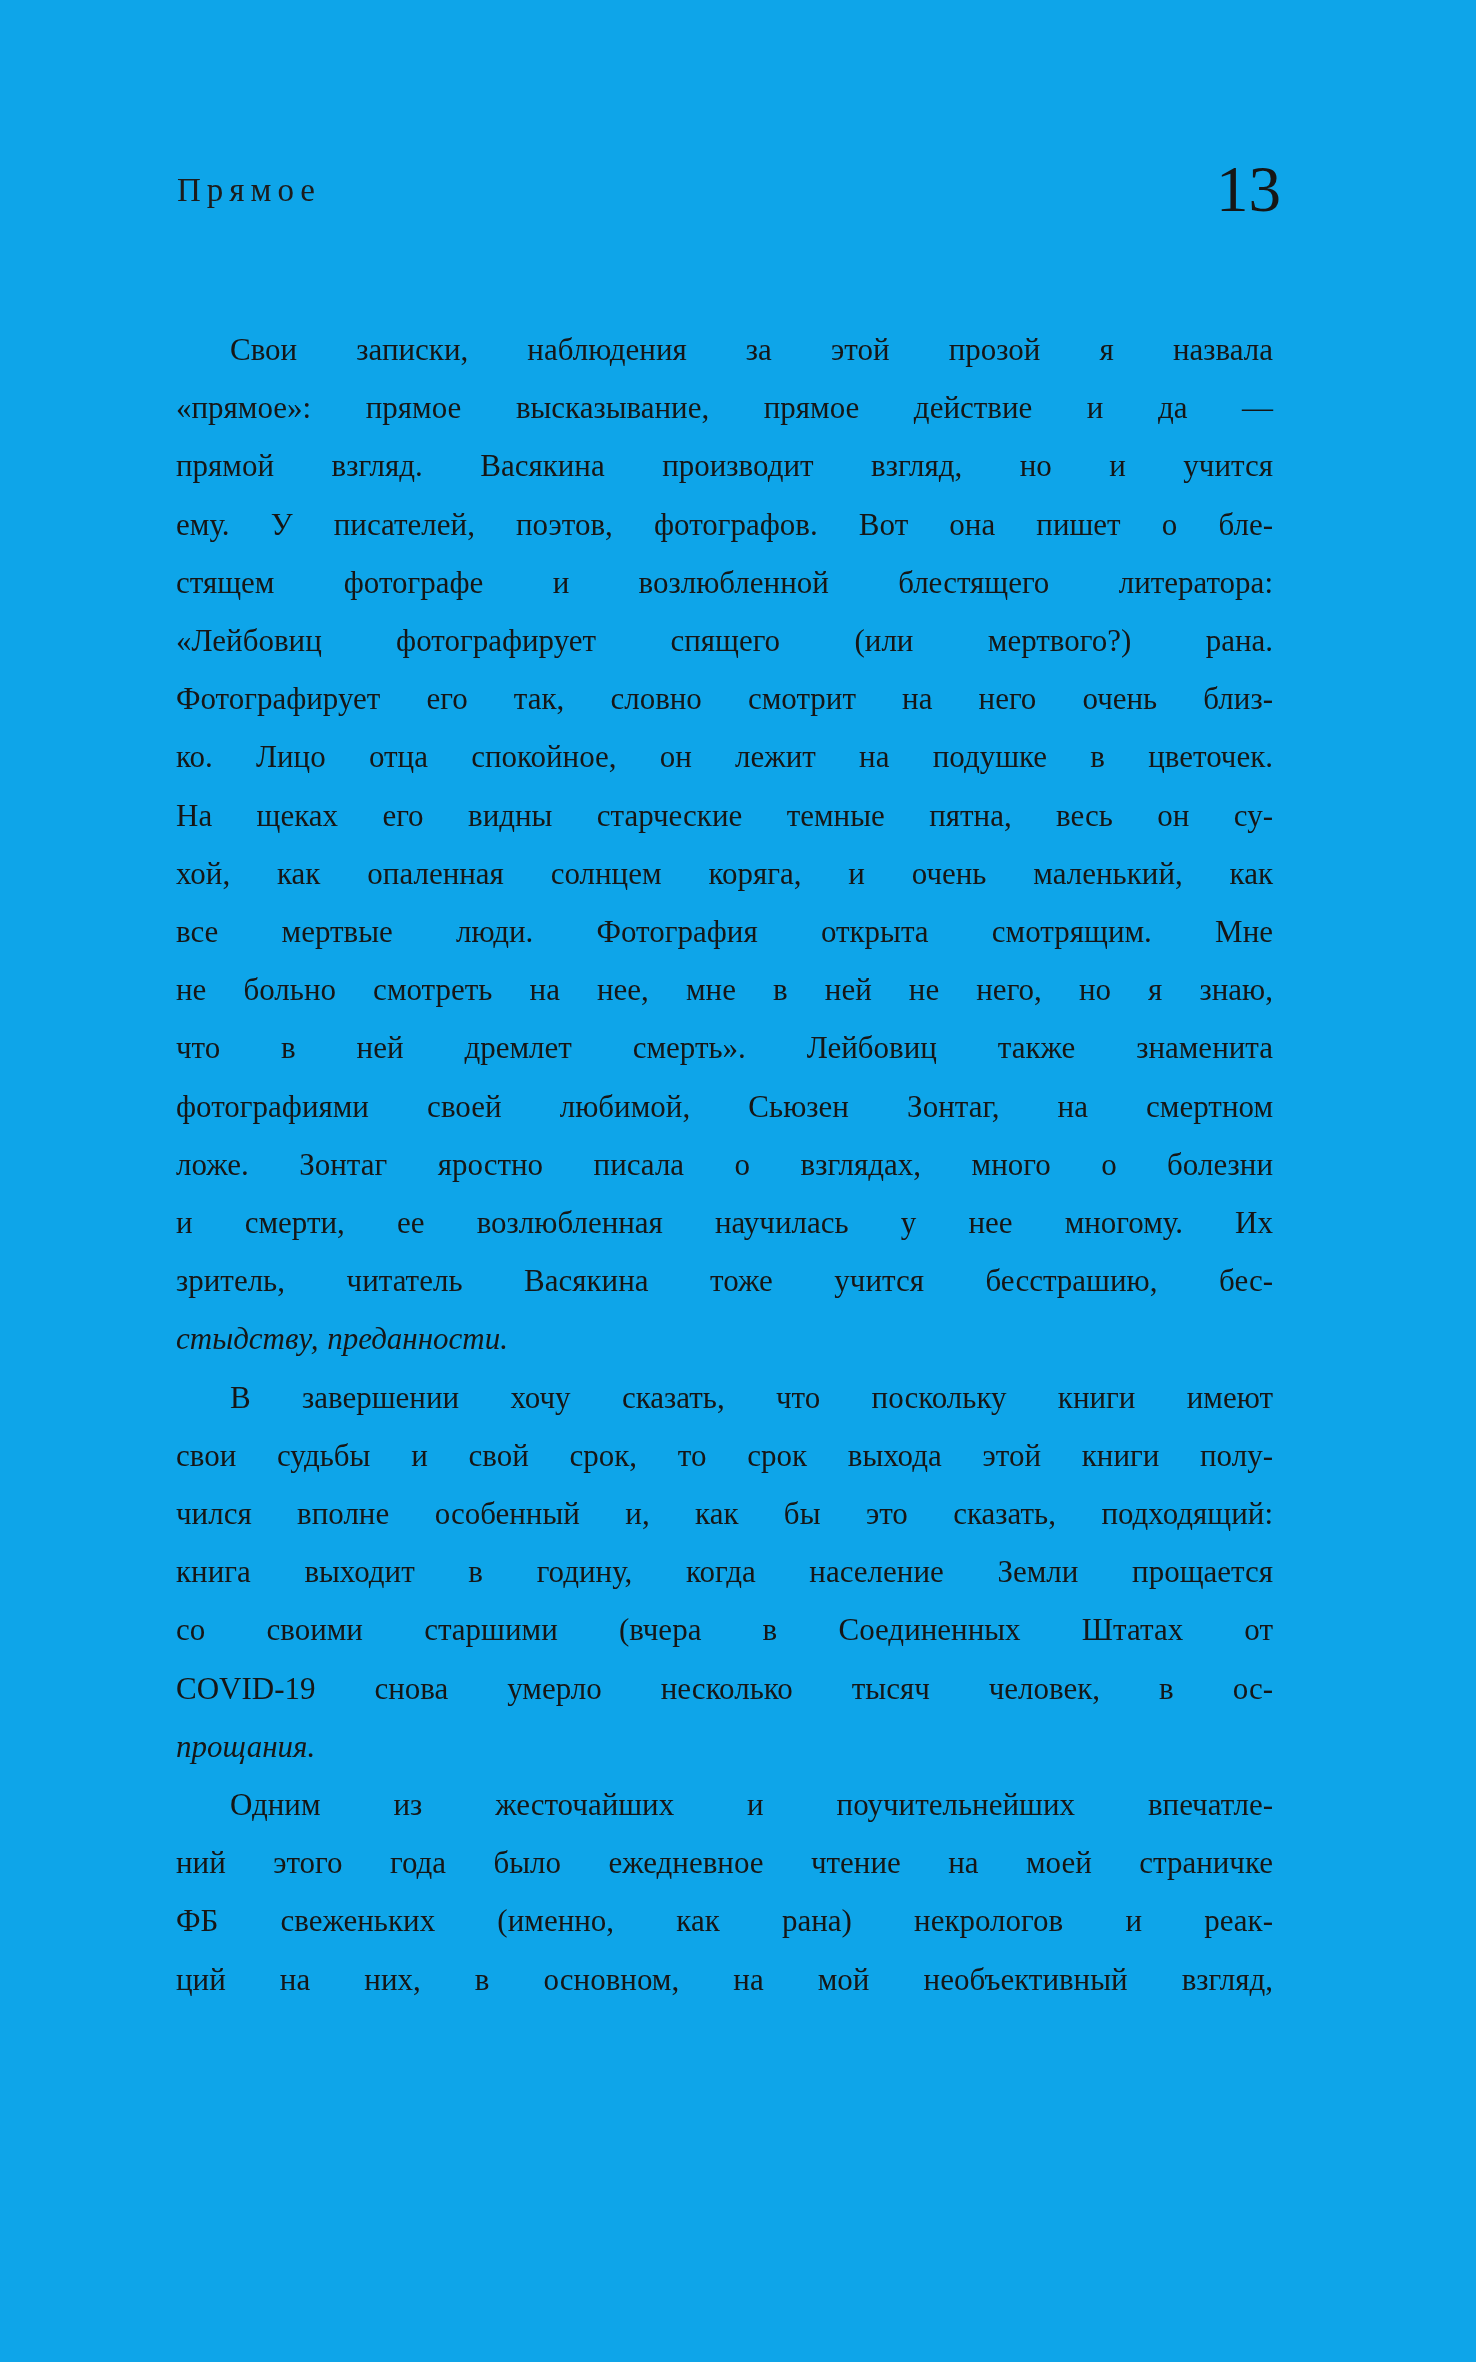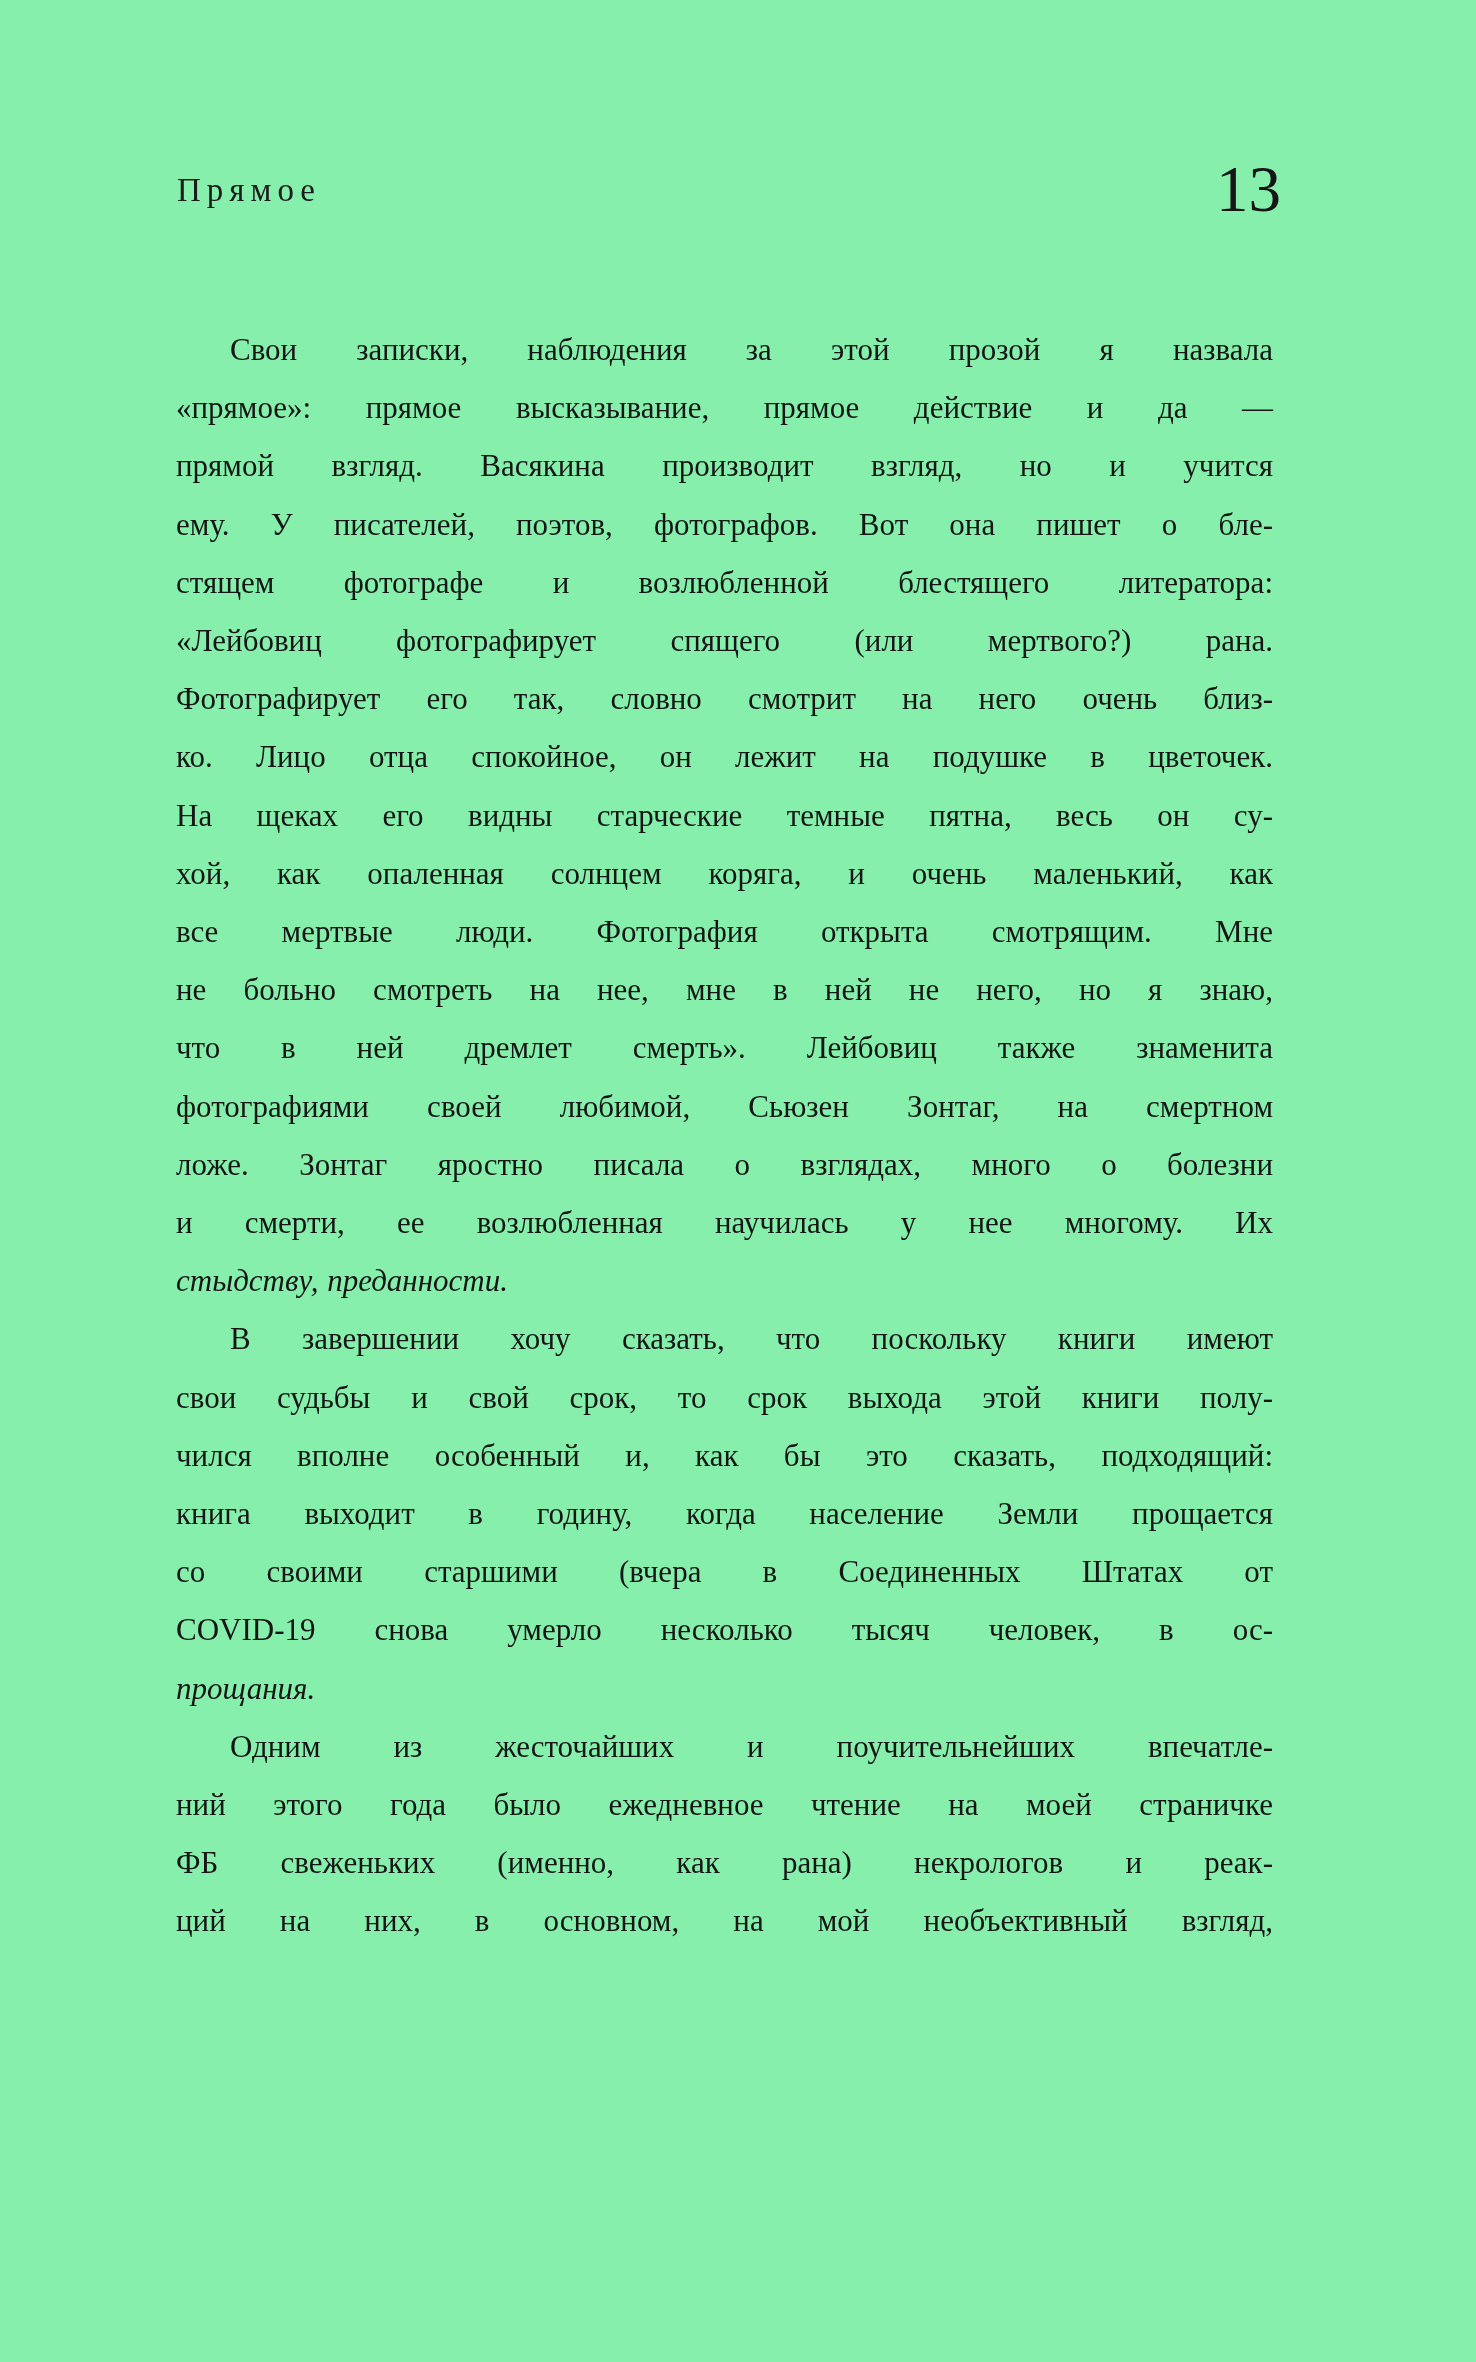--- a/index.html
+++ b/index.html
@@ -11,21 +11,21 @@
     height: 2362px;
     position: relative;
     background: #ffffff;
     font-family: "Liberation Serif", "DejaVu Serif", serif;
     color: #1a1a1a;
     overflow: hidden;
   }
   .book-page {
     position: absolute;
     inset: 0;
-    background: #86efac;
+    background: #0ea5e9;
   }
   .running-title {
     position: absolute;
     left: 177px;
     top: 174px;
     font-size: 33px;
     line-height: 1;
     letter-spacing: 6px;
     color: #1c1c1c;
     white-space: nowrap;
@@ -84,20 +84,21 @@
         <div class="line">Фотографирует его так, словно смотрит на него очень близ-</div>
         <div class="line">ко. Лицо отца спокойное, он лежит на подушке в цветочек.</div>
         <div class="line">На щеках его видны старческие темные пятна, весь он су-</div>
         <div class="line">хой, как опаленная солнцем коряга, и очень маленький, как</div>
         <div class="line">все мертвые люди. Фотография открыта смотрящим. Мне</div>
         <div class="line">не больно смотреть на нее, мне в ней не него, но я знаю,</div>
         <div class="line">что в ней дремлет смерть». Лейбовиц также знаменита</div>
         <div class="line">фотографиями своей любимой, Сьюзен Зонтаг, на смертном</div>
         <div class="line">ложе. Зонтаг яростно писала о взглядах, много о болезни</div>
         <div class="line">и смерти, ее возлюбленная научилась у нее многому. Их</div>
+        <div class="line">зритель, читатель Васякина тоже учится бесстрашию, бес-</div>
         <div class="line para-end">стыдству, преданности.</div>
       </div>
       <div class="paragraph">
         <div class="line indent">В завершении хочу сказать, что поскольку книги имеют</div>
         <div class="line">свои судьбы и свой срок, то срок выхода этой книги полу-</div>
         <div class="line">чился вполне особенный и, как бы это сказать, подходящий:</div>
         <div class="line">книга выходит в годину, когда население Земли прощается</div>
         <div class="line">со своими старшими (вчера в Соединенных Штатах от</div>
         <div class="line">COVID-19 снова умерло несколько тысяч человек, в ос-</div>
         <div class="line para-end">прощания.</div>

